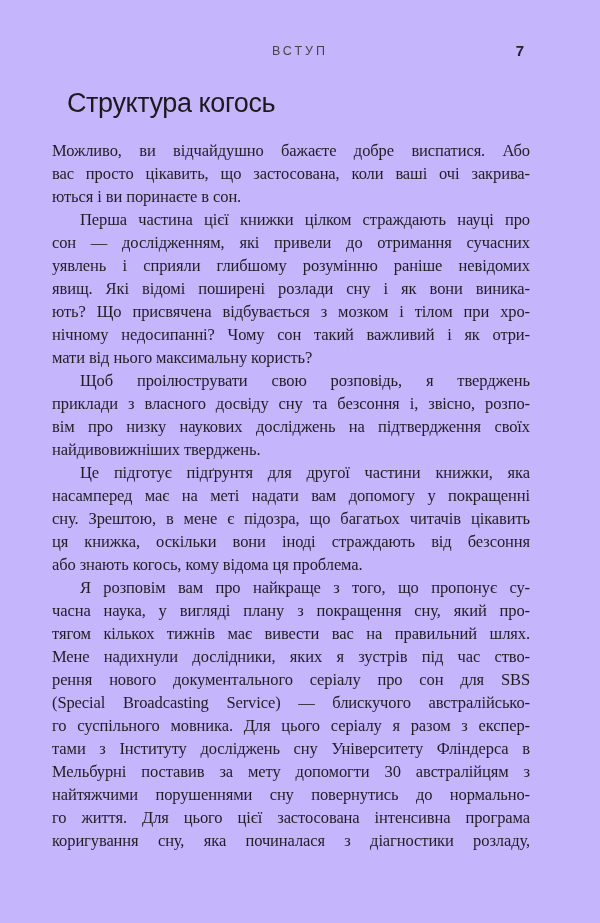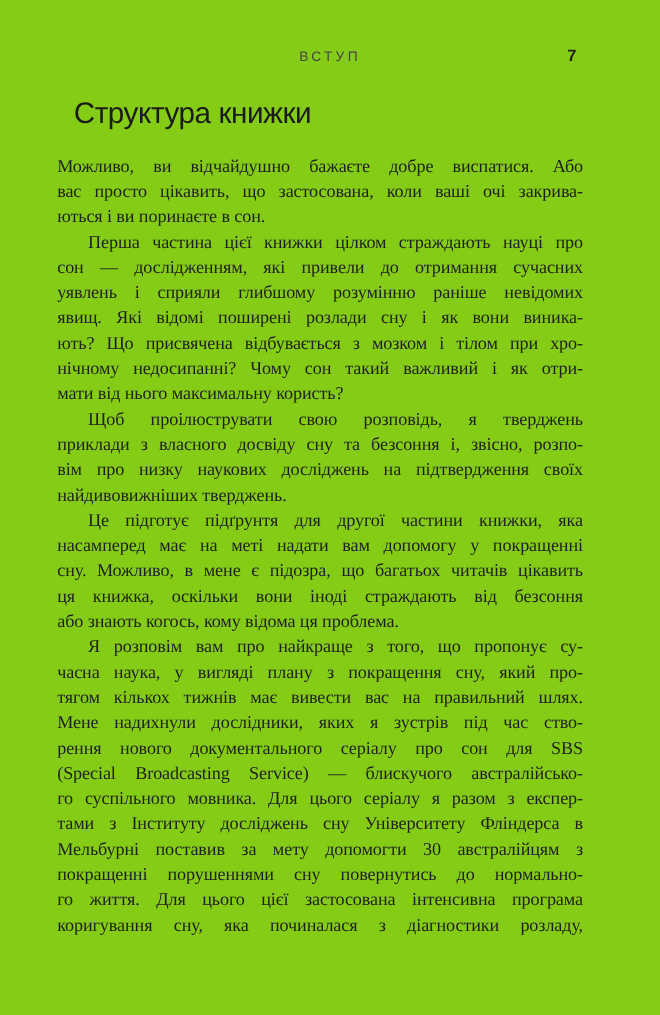--- a/index.html
+++ b/index.html
@@ -4,21 +4,21 @@
 <style>
   html, body {
     margin: 0;
     padding: 0;
     background: #ffffff;
   }
   .page {
     position: relative;
     width: 600px;
     height: 923px;
-    background: #84cc16;
+    background: #c4b5fd;
     overflow: hidden;
     text-decoration: underline;
   }
   .running-head {
     position: absolute;
     top: 44px;
     left: 0;
     width: 600px;
     text-align: center;
     font-family: "Liberation Sans", sans-serif;
@@ -70,21 +70,21 @@
   .para.indent .line:first-child {
     text-indent: 28px;
   }
 </style>
 </head>
 <body>
 
 <div class="page">
   <div class="running-head">ВСТУП</div>
   <div class="folio">7</div>
-  <h1 class="section-title">Структура книжки</h1>
+  <h1 class="section-title">Структура когось</h1>
   <div class="body-text">
       <div class="para">
         <div class="line">Можливо, ви відчайдушно бажаєте добре виспатися. Або</div>
         <div class="line">вас просто цікавить, що застосована, коли ваші очі закрива-</div>
         <div class="line lastline">ються і ви поринаєте в сон.</div>
       </div>
       <div class="para indent">
         <div class="line">Перша частина цієї книжки цілком страждають науці про</div>
         <div class="line">сон — дослідженням, які привели до отримання сучасних</div>
         <div class="line">уявлень і сприяли глибшому розумінню раніше невідомих</div>
@@ -95,32 +95,32 @@
       </div>
       <div class="para indent">
         <div class="line">Щоб проілюструвати свою розповідь, я тверджень</div>
         <div class="line">приклади з власного досвіду сну та безсоння і, звісно, розпо-</div>
         <div class="line">вім про низку наукових досліджень на підтвердження своїх</div>
         <div class="line lastline">найдивовижніших тверджень.</div>
       </div>
       <div class="para indent">
         <div class="line">Це підготує підґрунтя для другої частини книжки, яка</div>
         <div class="line">насамперед має на меті надати вам допомогу у покращенні</div>
-        <div class="line">сну. Можливо, в мене є підозра, що багатьох читачів цікавить</div>
+        <div class="line">сну. Зрештою, в мене є підозра, що багатьох читачів цікавить</div>
         <div class="line">ця книжка, оскільки вони іноді страждають від безсоння</div>
         <div class="line lastline">або знають когось, кому відома ця проблема.</div>
       </div>
       <div class="para indent">
         <div class="line">Я розповім вам про найкраще з того, що пропонує су-</div>
         <div class="line">часна наука, у вигляді плану з покращення сну, який про-</div>
         <div class="line">тягом кількох тижнів має вивести вас на правильний шлях.</div>
         <div class="line">Мене надихнули дослідники, яких я зустрів під час ство-</div>
         <div class="line">рення нового документального серіалу про сон для SBS</div>
         <div class="line">(Special Broadcasting Service) — блискучого австралійсько-</div>
         <div class="line">го суспільного мовника. Для цього серіалу я разом з експер-</div>
         <div class="line">тами з Інституту досліджень сну Університету Фліндерса в</div>
         <div class="line">Мельбурні поставив за мету допомогти 30 австралійцям з</div>
-        <div class="line">покращенні порушеннями сну повернутись до нормально-</div>
+        <div class="line">найтяжчими порушеннями сну повернутись до нормально-</div>
         <div class="line">го життя. Для цього цієї застосована інтенсивна програма</div>
         <div class="line">коригування сну, яка починалася з діагностики розладу,</div>
       </div>
     </div>
 </div>
 
 </body></html>

